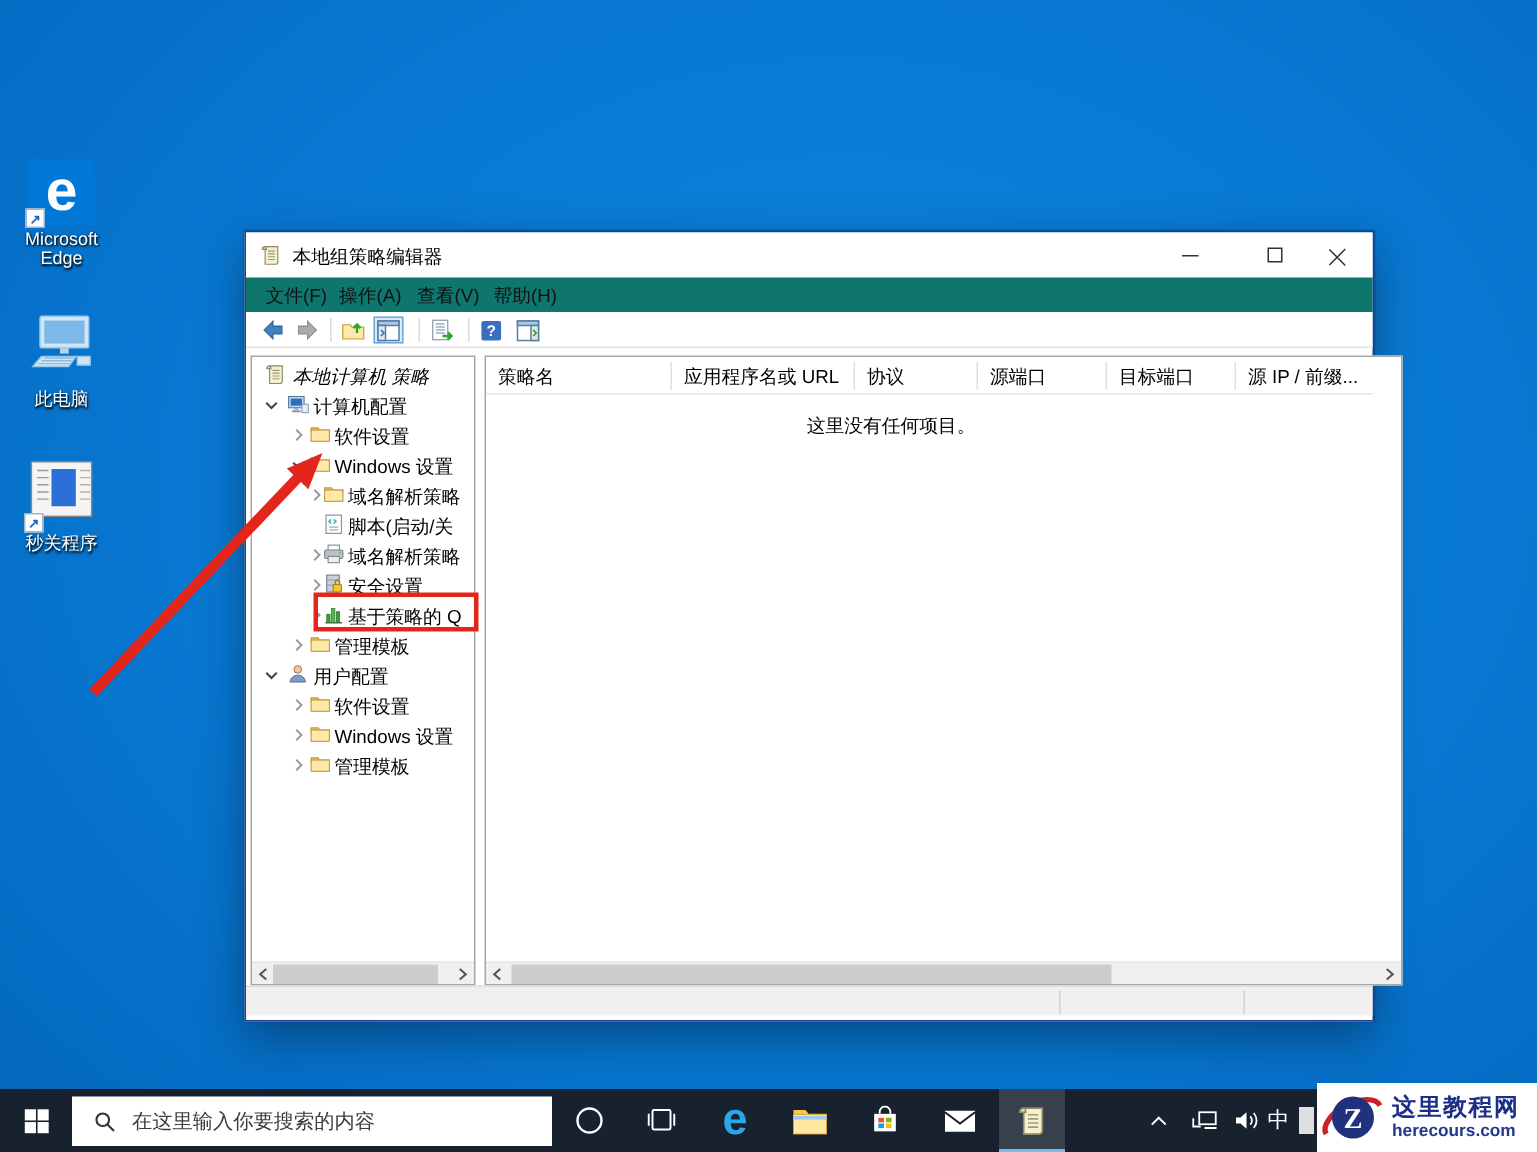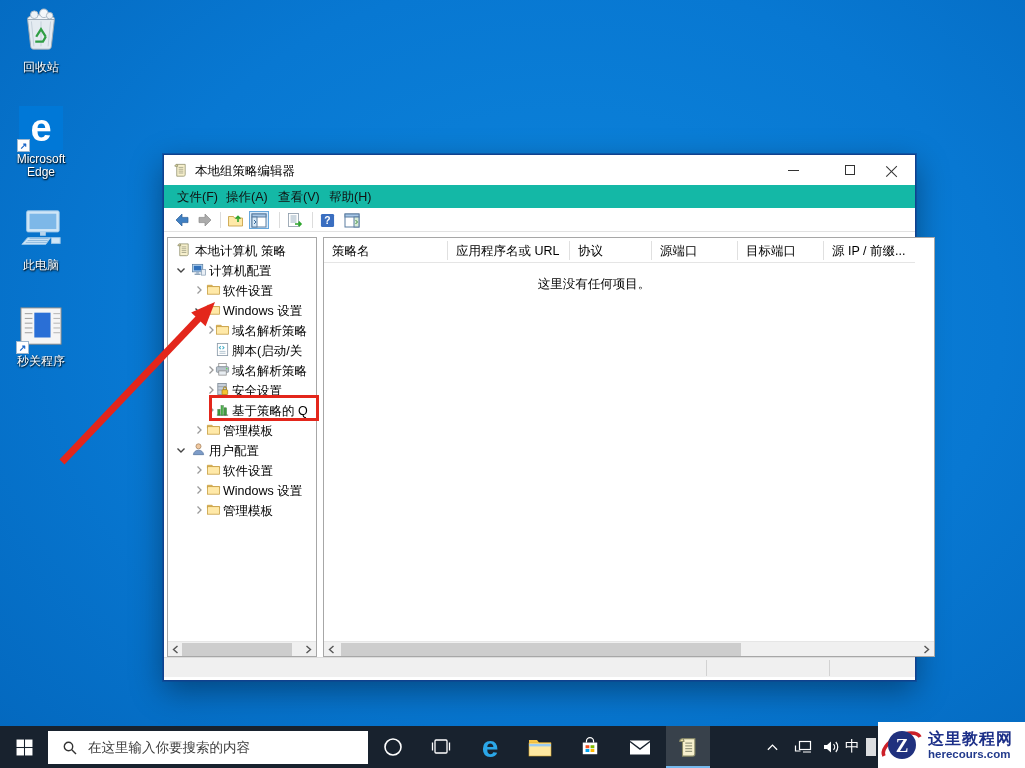--- a/index.html
+++ b/index.html
@@ -26,21 +26,21 @@
   .titlebar { position:absolute; left:0; top:0; width:100%; height:30px; background:#fff; }
   .title-text { position:absolute; left:31px; top:8px; font-size:12.5px; color:#000; }
   .winbtn { position:absolute; top:0; height:30px; width:45px; display:flex; align-items:center; justify-content:center; }
   .glyph-min { width:11px; height:1px; background:#333; }
   .glyph-max { width:10px; height:10px; border:1px solid #333; }
   .glyph-close { position:relative; width:12px; height:12px; }
   .glyph-close:before, .glyph-close:after { content:""; position:absolute; left:5px; top:0; width:1.4px; height:15px; background:#333; }
   .glyph-close:before { transform:rotate(45deg); }
   .glyph-close:after  { transform:rotate(-45deg); }
 
-  .menubar { position:absolute; left:0; top:30px; width:100%; height:23px; background:#14b8a6; }
+  .menubar { position:absolute; left:0; top:30px; width:100%; height:23px; background:#0f766e; }
   .menuitem { position:absolute; top:4px; font-size:12.5px; color:#111; }
 
   .toolbar { position:absolute; left:0; top:53px; width:100%; height:24px; background:#fff;
              border-bottom:1px solid #e2e2e2; }
   .tbtn { position:absolute; top:3px; width:20px; height:18px; display:flex; align-items:center; justify-content:center; }
   .tbtn.selected { background:#d9eafa; border:1px solid #66a7dd; }
   .tsep { position:absolute; top:4px; width:1px; height:16px; background:#dcdcdc; }
 
   
   .pane { position:absolute; top:82px; height:420px; background:#fff; border:1px solid #a7a7a7; overflow:hidden; }
@@ -85,37 +85,20 @@
                display:flex; align-items:center; }
   .wm-text { margin-left:2px; }
   .wm-name { font-size:16px; font-weight:bold; color:#1c2f88; line-height:17px; letter-spacing:1px; }
   .wm-url  { font-size:11.5px; font-weight:bold; color:#223a8c; line-height:14px; }
 </style>
 </head>
 <body>
 
 <div class="screen">
 
-  <div class="dicon" style="left:2px; top:8px;">
-    <span class="dimg">
-      <svg width="46" height="46" viewBox="0 0 48 48">
-        <ellipse cx="24" cy="11" rx="14" ry="4" fill="#f2f6fa" stroke="#9aa8b5"></ellipse>
-        <circle cx="17" cy="7" r="4" fill="#eef3f7" stroke="#aab8c4"></circle>
-        <circle cx="27" cy="5.5" r="4.5" fill="#f4f8fb" stroke="#aab8c4"></circle>
-        <circle cx="33" cy="8" r="3.4" fill="#eef3f7" stroke="#aab8c4"></circle>
-        <path d="M10 12h28l-3.2 28c-.2 2-1.2 3-3.2 3H16.4c-2 0-3-1-3.2-3z" fill="#e4ebf1" stroke="#9aa8b5"></path>
-        <path d="M14 14l2.6 26M24 14v26M34 14l-2.6 26" stroke="#c3cfd9" fill="none"></path>
-        <g fill="none" stroke="#2f9e44" stroke-width="2.4">
-          <path d="M19 30l5-8 5 8"></path>
-            <path d="M29 30l-3 5h-8"></path>
-        </g>
-      </svg>
-    </span>
-    <span class="dlabel">回收站</span>
-  </div>
 
   <div class="dicon" style="left:2px; top:106px;">
     <span class="dimg">
       <span class="edge-tile">e</span>
       <span class="shortcut-arrow">↗</span>
     </span>
     <span class="dlabel" style="width:74px;margin-left:2px;">Microsoft Edge</span>
   </div>
 
   <div class="dicon" style="left:2px; top:208px;">
@@ -230,21 +213,21 @@
             <rect x="1" y="1" width="14" height="13" fill="#fff" stroke="#5a7da0"></rect>
             <rect x="1" y="1" width="14" height="3" fill="#a8c8e8" stroke="#5a7da0"></rect>
             <rect x="10" y="4" width="5" height="10" fill="#d8ecd8" stroke="#5a7da0"></rect>
             <path d="M11.5 7l2 2-2 2" fill="none" stroke="#3a8a3a"></path>
           </svg>
       </div>
     </div>
 
     <div class="pane tree-pane">
 
-      <div class="trow" style="top:2px;">
+      <div class="trow" style="top:2px;font-style:italic;">
         <span class="ticon" style="left:8px;">
             <svg viewBox="0 0 16 16">
               <path d="M4 2h9v11c0 1-.7 1.6-1.6 1.6H4z" fill="#f7f0cd" stroke="#8a8a66" stroke-width=".8"></path>
               <path d="M4 2c-1.2 0-2 .9-2 2h3c0-1.1-.4-2-1-2z" fill="#e6dca6" stroke="#8a8a66" stroke-width=".8"></path>
               <g stroke="#9a9a80" stroke-width=".8">
                 <path d="M6 5.2h5M6 7.2h5M6 9.2h5M6 11.2h5"></path>
               </g>
             </svg>
           </span>
         <span class="tlabel" style="left:27px;">本地计算机 策略</span>

